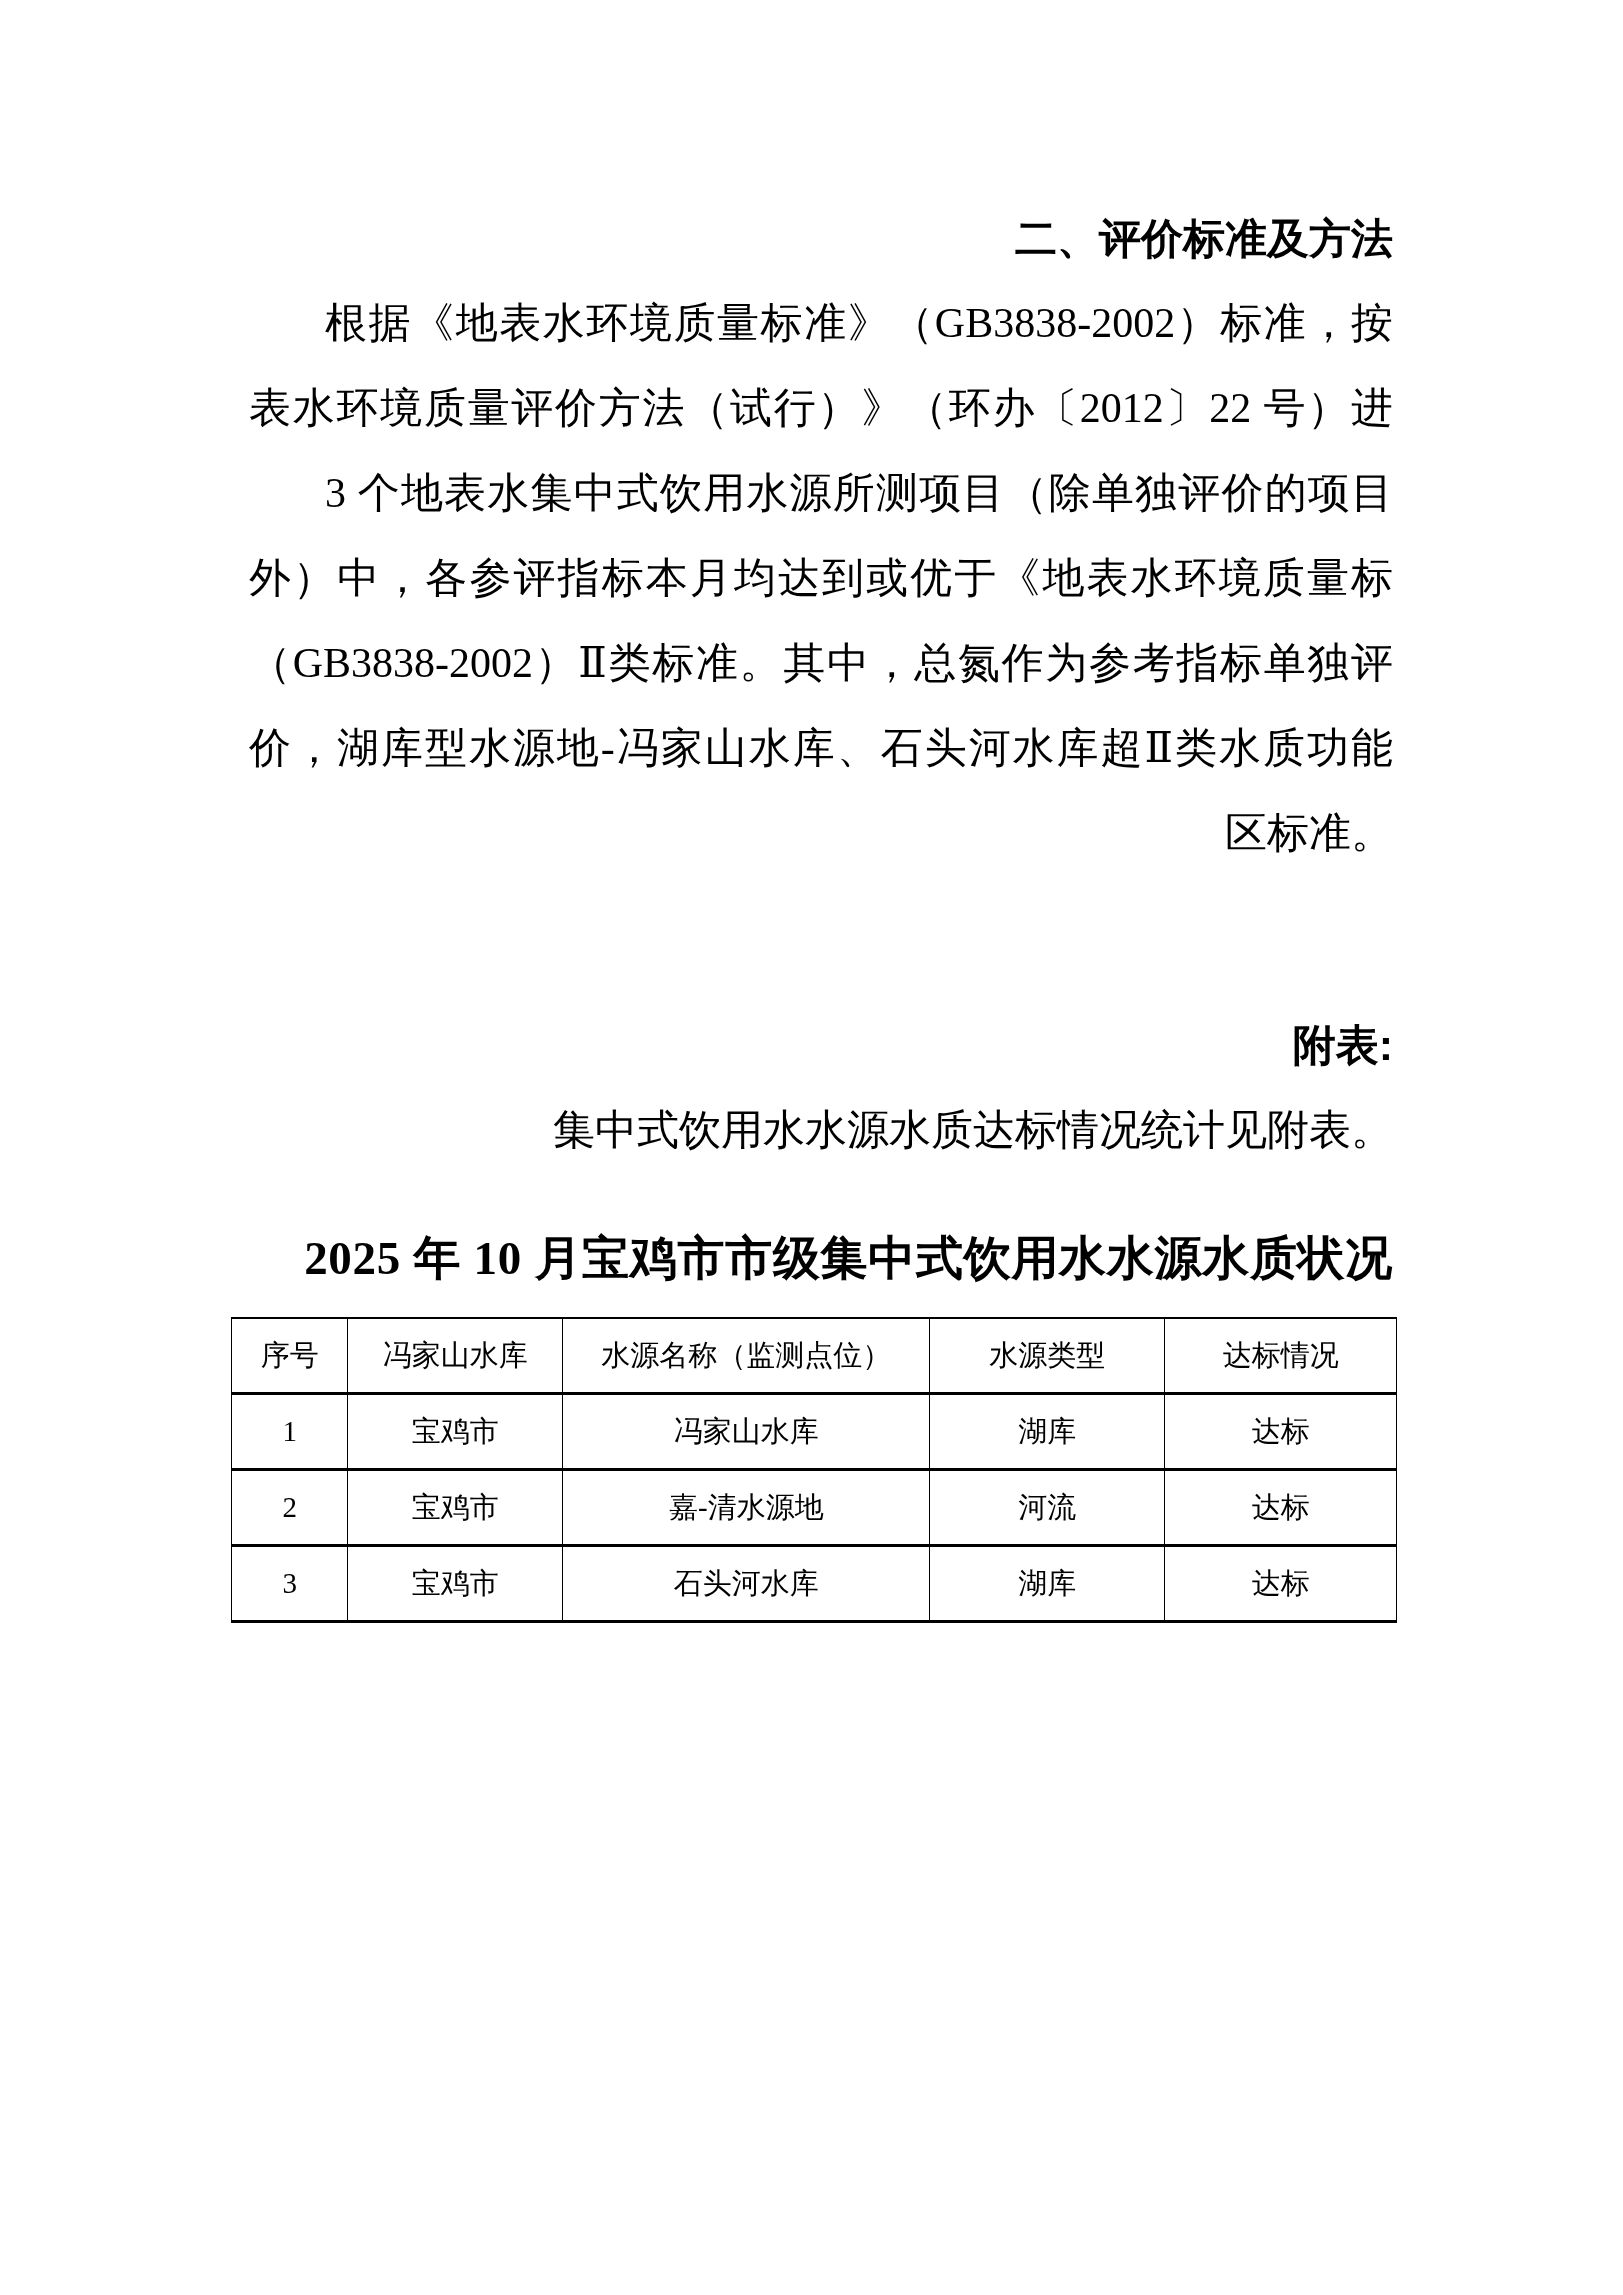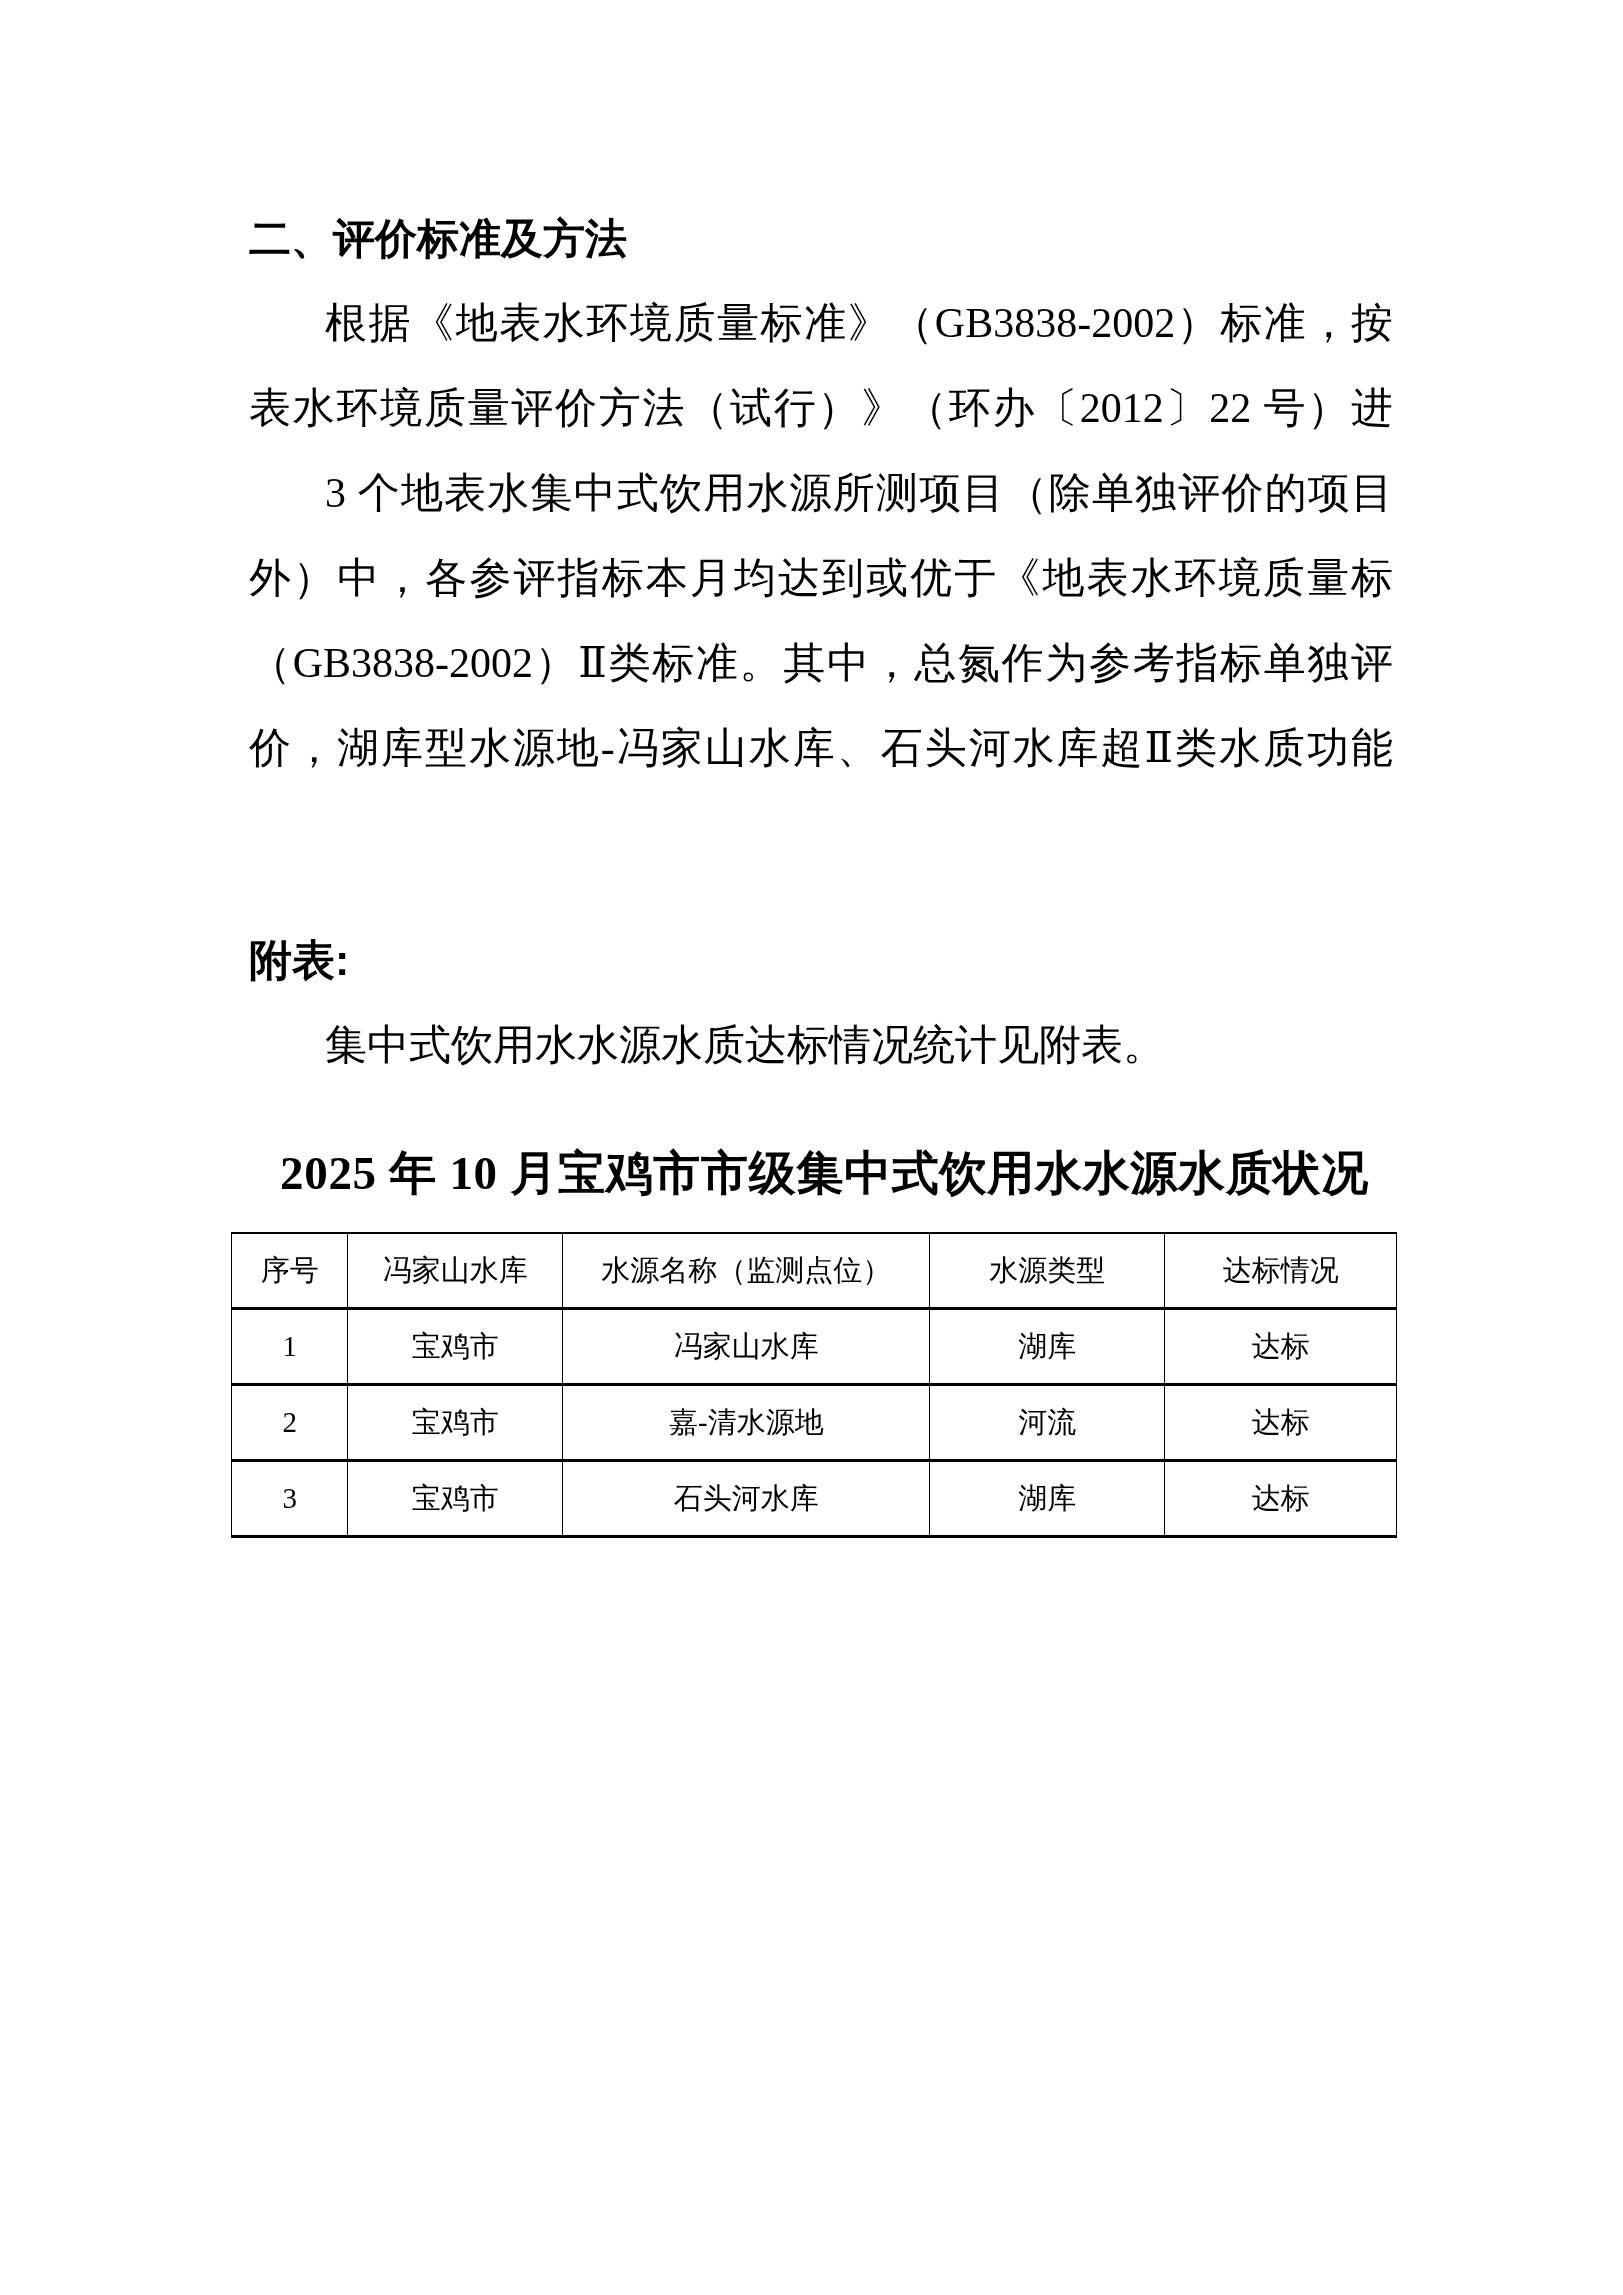--- a/index.html
+++ b/index.html
@@ -18,21 +18,21 @@
     top: 196px;
     width: 1144px;
   }
   
   .line {
     font-family: "Liberation Serif", "DejaVu Serif", serif;
     font-size: 42px;
     line-height: 85px;
     height: 85px;
     overflow: hidden;
-    text-align: left;
+    text-align: right;
   }
   .just {
     text-align: justify;
     text-align-last: justify;
     text-justify: inter-character;
   }
   .indent { text-indent: 76px; }
   .h {
     font-family: "Liberation Sans", "DejaVu Sans", sans-serif;
     font-weight: bold;
@@ -81,20 +81,21 @@
     <div class="line h">二、评价标准及方法</div>
 
     <div class="line just indent">根据《地表水环境质量标准》（GB3838-2002）标准，按照《地</div>
     <div class="line just">表水环境质量评价方法（试行）》（环办〔2012〕22 号）进行评价。</div>
 
 
     <div class="line just indent">3 个地表水集中式饮用水源所测项目（除单独评价的项目</div>
     <div class="line just">外）中，各参评指标本月均达到或优于《地表水环境质量标准》</div>
     <div class="line just">（GB3838-2002）Ⅱ类标准。其中，总氮作为参考指标单独评</div>
     <div class="line just">价，湖库型水源地-冯家山水库、石头河水库超Ⅱ类水质功能</div>
+    <div class="line">区标准。</div>
 
     <div class="line h appendix">附表:</div>
 
     <div class="line indent">集中式饮用水水源水质达标情况统计见附表。</div>
 
     <div class="line doc-title">2025 年 10 月宝鸡市市级集中式饮用水水源水质状况</div>
 
     <table class="summary">
       <colgroup>
         <col style="width:116px">

